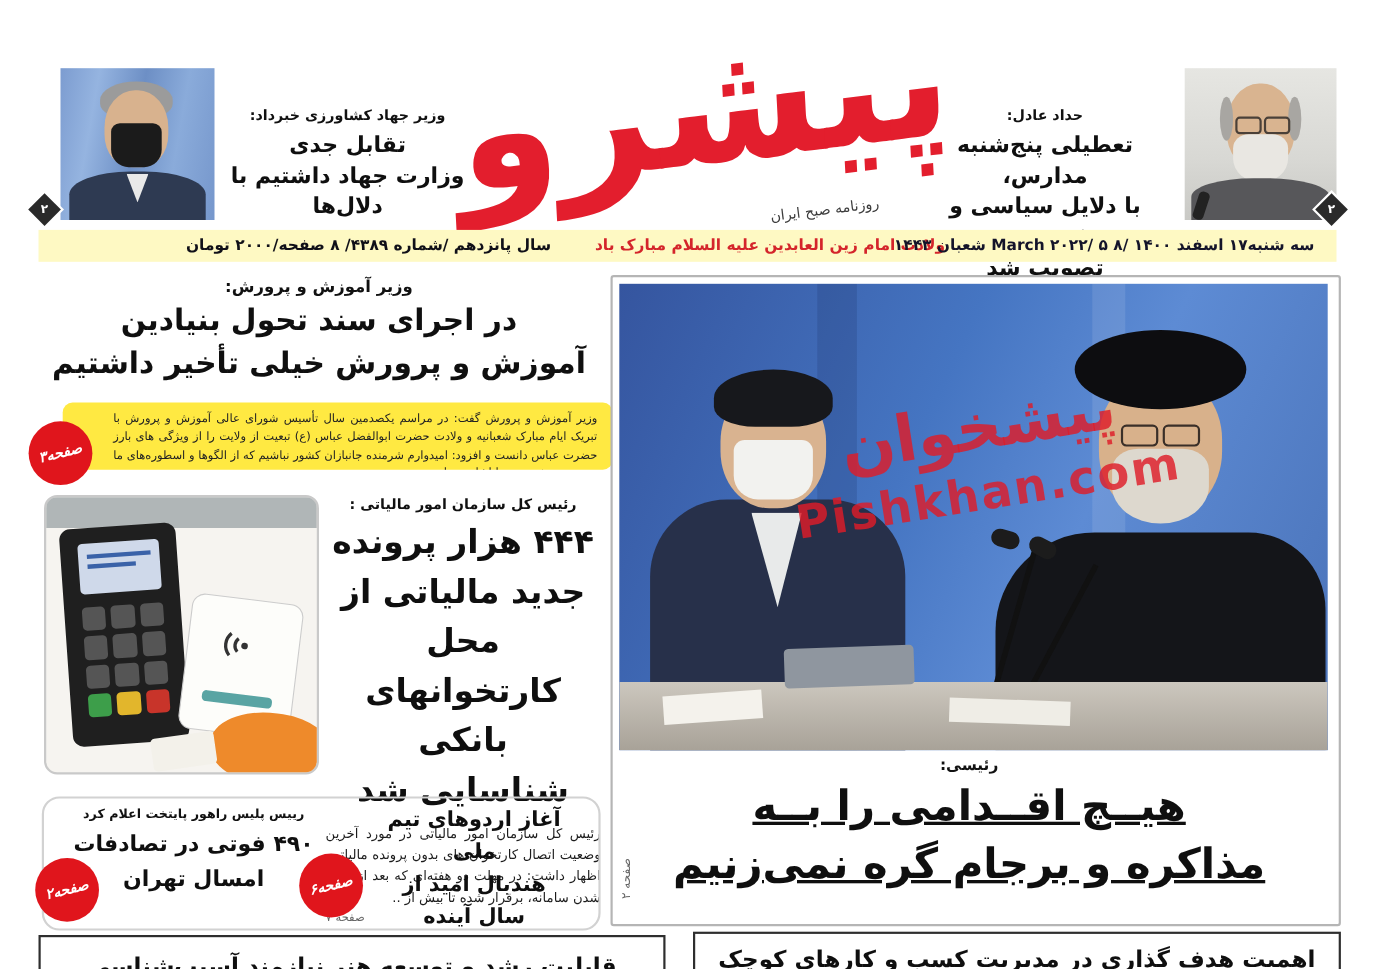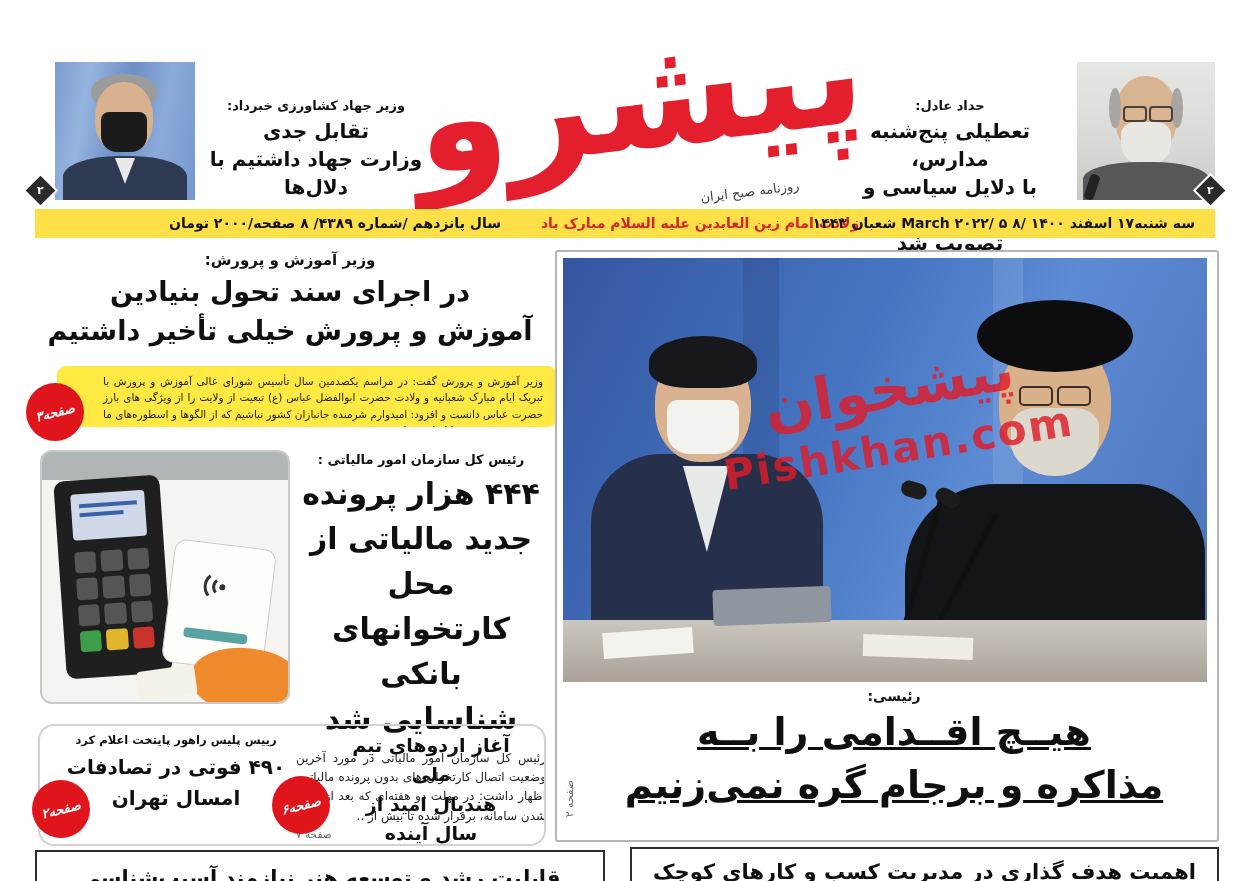--- a/index.html
+++ b/index.html
@@ -10,21 +10,21 @@
   .center{text-align:center;}
   .kicker{font-weight:bold;color:#111;}
   .headline{font-weight:bold;color:#0f0f0f;}
   
   .photo{overflow:hidden;position:absolute;}
   .diamond{position:absolute;width:21px;height:21px;background:#2a2a2a;transform:rotate(45deg);display:flex;align-items:center;justify-content:center;box-shadow:0 0 0 2px #fff;}
   .diamond span{transform:rotate(-45deg);color:#fff;font-size:11px;font-weight:bold;}
   
   .logo{color:#e31e2d;font-weight:bold;font-size:148px;line-height:1;transform:rotate(-7deg) skewX(-4deg);letter-spacing:-4px;}
   .tagline{color:#3c3c3c;font-size:13px;transform:rotate(-7deg);white-space:nowrap;}
-  .graybar{position:absolute;left:35px;top:209px;width:1180px;height:29px;background:#fde047;}
+  .graybar{position:absolute;left:35px;top:209px;width:1180px;height:29px;background:#fef9c3;}
   .graybar span{position:absolute;top:0;height:29px;line-height:29px;font-size:14px;font-weight:bold;white-space:nowrap;}
   
   .badge{position:absolute;border-radius:50%;background:#e0151c;color:#fff;display:flex;align-items:center;justify-content:center;font-weight:bold;font-style:italic;font-size:13px;}
   .yellowbox{position:absolute;background:#ffe942;border-radius:9px;padding:7px 14px 6px 46px;font-size:10.5px;line-height:1.55;color:#222;text-align:justify;overflow:hidden;}
   .framed{border:2px solid #c9c9c9;border-radius:12px;background:#f6f4f0;}
   .mainbox{position:absolute;border:2px solid #b5b5b5;border-radius:3px;background:#fff;}
   .teaser{position:absolute;border:2px solid #2e2e2e;background:#fff;overflow:hidden;}
   .teaser div{font-weight:bold;font-size:21px;text-align:center;color:#0f0f0f;white-space:nowrap;}
   .pgref{color:#666;font-size:10.5px;}
   .vert{writing-mode:vertical-rl;transform:rotate(180deg);}
@@ -200,21 +200,21 @@
       <div class="sh" style="left:150px;top:330px;width:118px;height:36px;background:#8f969f;border-radius:4px;transform:rotate(-2deg);"></div>
       <div class="sh" style="left:40px;top:372px;width:90px;height:26px;background:#f4f2ec;transform:rotate(-4deg);"></div>
       <div class="sh" style="left:300px;top:378px;width:110px;height:22px;background:#efede6;transform:rotate(2deg);"></div>
 
       <div class="wm" style="left:60px;top:96px;width:540px;">
         <div style="font-size:58px;line-height:1.2;">پیشخوان</div>
         <div style="font-size:42px;letter-spacing:2px;">Pishkhan.com</div>
       </div>
     </div>
 
-    <div class="rtl center" style="position:absolute;left:19px;top:436px;width:636px;">
+    <div class="rtl center" style="position:absolute;left:6px;top:436px;width:636px;">
       <div class="kicker" style="font-size:14px;margin-bottom:2px;">رئیسی:</div>
       <div class="headline" style="font-size:38px;line-height:1.4;text-decoration:underline;">
         <span>هیــچ اقــدامی را بــه</span><br>
         <span>مذاکره و برجام گره نمی‌زنیم</span>
       </div>
     </div>
     <div class="pgref vert" style="position:absolute;left:6px;top:528px;font-size:11px;">صفحه ۲</div>
   </div>
 
   <div class="teaser" style="left:35px;top:850px;width:566px;height:40px;">

